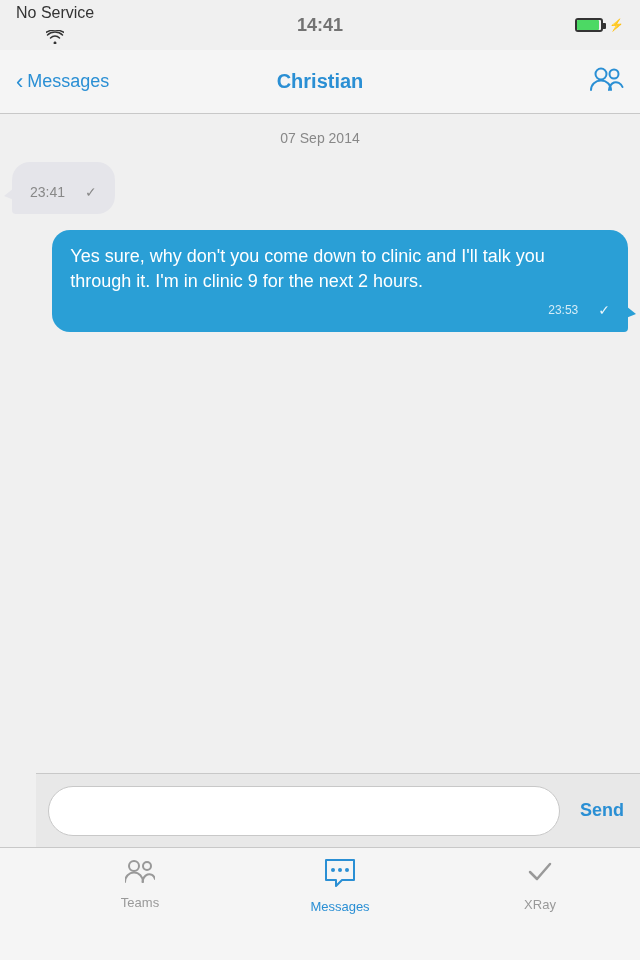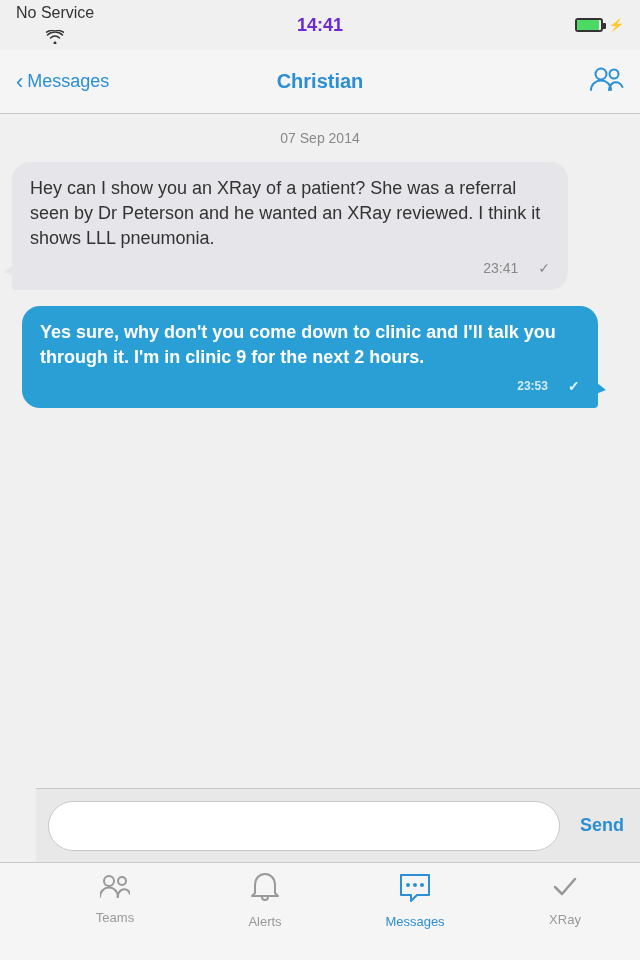--- a/index.html
+++ b/index.html
@@ -33,21 +33,21 @@
       font-weight: 500;
       color: #333;
       flex-direction: column;
     }
     .wifi-icon {
       font-size: 14px;
     }
     .status-center {
       font-size: 18px;
       font-weight: 600;
-      color: #6d28d9;
+      color: #737373;
       position: absolute;
       left: 50%;
       transform: translateX(-50%);
     }
     .status-right {
       display: flex;
       align-items: center;
       gap: 4px;
     }
     .battery {
@@ -179,23 +179,22 @@
       font-size: 14px;
     }
     .bubble-check-incoming {
       color: #888;
       font-size: 14px;
     }
 
     
     .message-row-outgoing {
       display: flex;
-      justify-content: flex-start;
+      justify-content: flex-end;
       padding-left: 10px;
-      font-weight: bold;
     }
     .bubble-outgoing {
       background: #2a9fd6;
       border-radius: 18px 18px 4px 18px;
       padding: 14px 18px;
       max-width: 95%;
       position: relative;
     }
     .bubble-outgoing::after {
       content: '';
@@ -255,21 +254,21 @@
       font-size: 18px;
       font-weight: 600;
       cursor: pointer;
       padding: 0 4px;
     }
 
     
     .tab-bar {
       background: #f5f5f5;
       border-top: 1px solid #c8c8c8;
-      height: 98px;
+      height: 113px;
       display: flex;
       align-items: flex-start;
       justify-content: space-around;
       padding-top: 10px;
       flex-shrink: 0;
       padding-left: 40px;
     }
     .tab-item {
       display: flex;
       flex-direction: column;
@@ -331,21 +330,20 @@
       <path d="M19 26 C19.5 22 21.5 19.5 24 18.5 C27 17.5 31 19 32.5 23" stroke="#2a8fd4" stroke-width="2" fill="none" stroke-linecap="round"></path>
     </svg>
   </div>
 </div>
 
 <div class="messages-area">
   <div class="date-divider">07 Sep 2014</div>
 
   <div class="message-row-incoming">
     <div class="bubble-incoming">
-      <div class="bubble-text-incoming">Hey can I show you an XRay of a patient? She was a referral seen by Dr Peterson and he wanted an XRay reviewed. I think it shows LLL pneumonia.</div>
       <div class="bubble-meta">
         <span class="bubble-time-incoming">23:41</span>
         <span class="bubble-check-incoming">✓</span>
       </div>
     </div>
   </div>
 
   <div class="message-row-outgoing">
     <div class="bubble-outgoing">
       <div class="bubble-text-outgoing">Yes sure, why don't you come down to clinic and I'll talk you through it. I'm in clinic 9 for the next 2 hours.</div>
@@ -369,29 +367,20 @@
       <svg width="30" height="26" viewBox="0 0 30 26" fill="none">
         <circle cx="9" cy="8" r="5" stroke="#999" stroke-width="2"></circle>
         <path d="M0 24 C0 18.5 4 14.5 9 14.5 C14 14.5 18 18.5 18 24" stroke="#999" stroke-width="2" fill="none" stroke-linecap="round"></path>
         <circle cx="22" cy="8" r="4" stroke="#999" stroke-width="2"></circle>
         <path d="M17.5 24 C18 20 20 17.5 22.5 16.5 C25.5 15.5 29 17 30 21" stroke="#999" stroke-width="2" fill="none" stroke-linecap="round"></path>
       </svg>
     </span>
     <span class="tab-label">Teams</span>
   </div>
 
-  <div class="tab-item">
-    <span class="tab-icon">
-      <svg width="28" height="30" viewBox="0 0 28 30" fill="none">
-        <path d="M4 12 C4 5.4 8.5 1 14 1 C19.5 1 24 5.4 24 12 L24 20 L27 23 L1 23 L4 20 Z" stroke="#999" stroke-width="2" fill="none" stroke-linejoin="round"></path>
-        <path d="M11 24 C11 25.7 12.3 27 14 27 C15.7 27 17 25.7 17 24" stroke="#999" stroke-width="2" fill="none" stroke-linecap="round"></path>
-      </svg>
-    </span>
-    <span class="tab-label">Alerts</span>
-  </div>
 
   <div class="tab-item">
     <span class="tab-icon active">
       <svg width="32" height="30" viewBox="0 0 32 30" fill="none">
         <path d="M2 2 L30 2 L30 22 L18 22 L12 28 L12 22 L2 22 Z" stroke="#2a8fd4" stroke-width="2" fill="none" stroke-linejoin="round"></path>
         <circle cx="9" cy="12" r="2" fill="#2a8fd4"></circle>
         <circle cx="16" cy="12" r="2" fill="#2a8fd4"></circle>
         <circle cx="23" cy="12" r="2" fill="#2a8fd4"></circle>
       </svg>
     </span>

